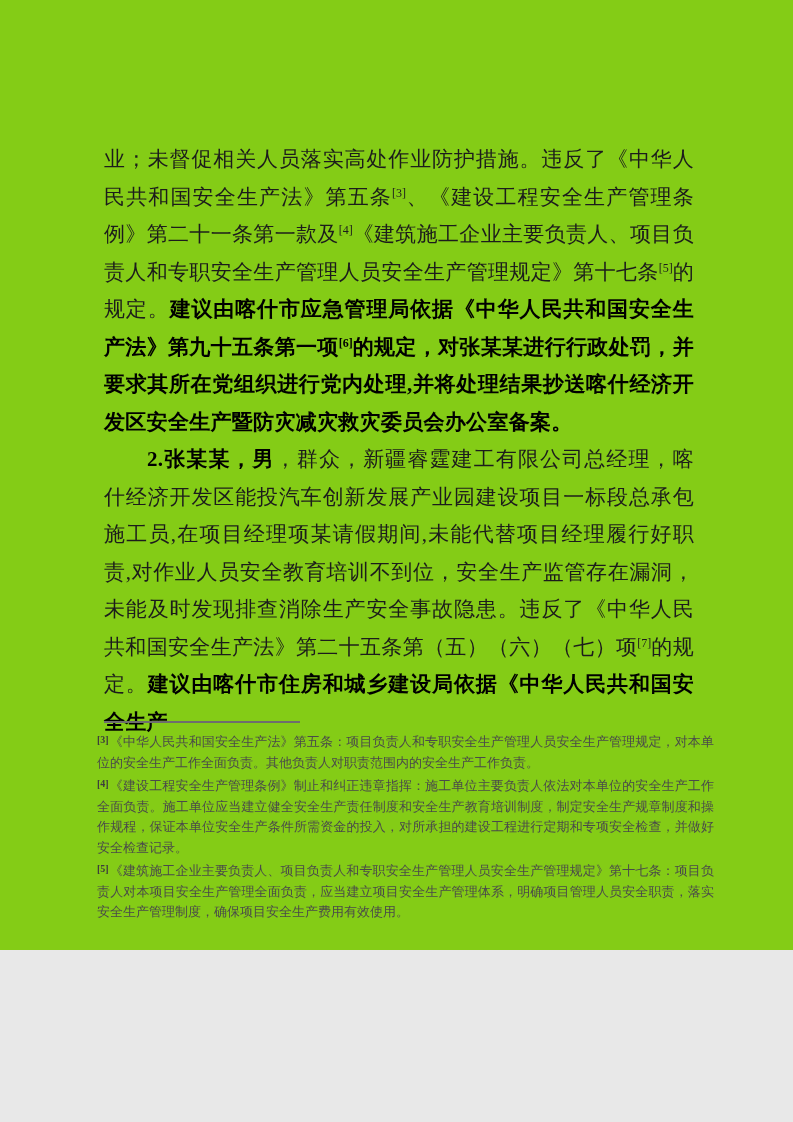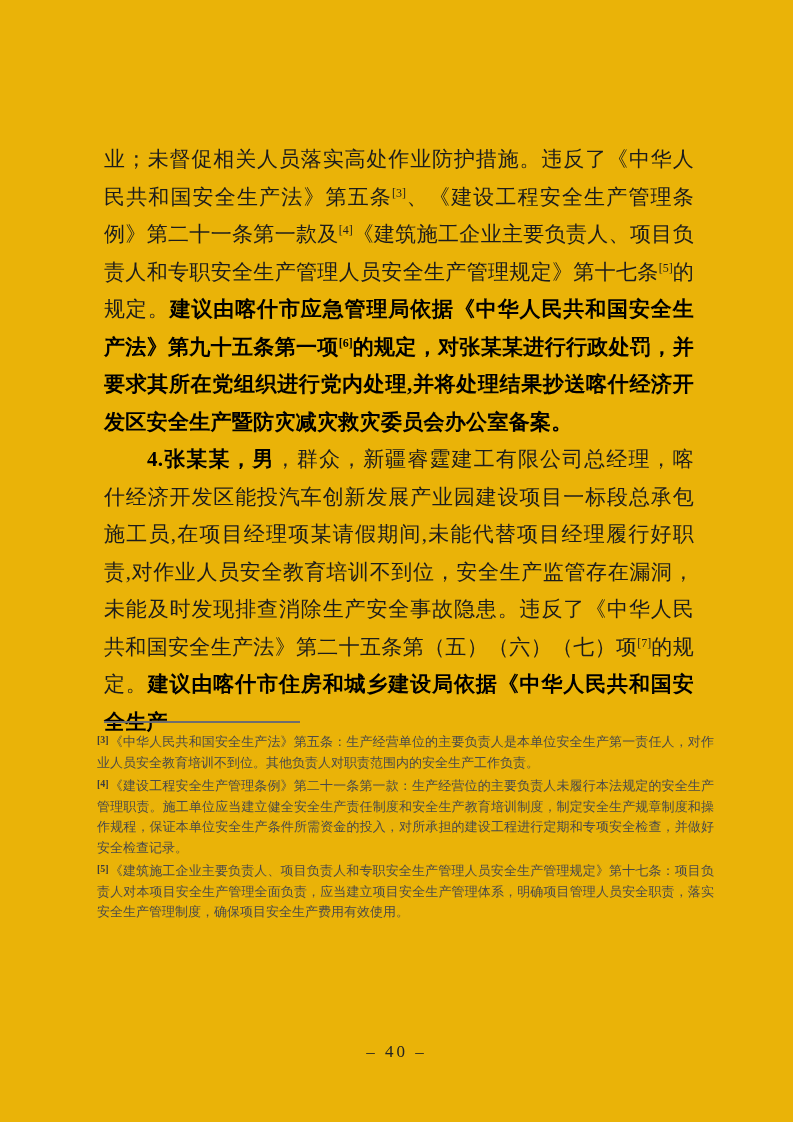--- a/index.html
+++ b/index.html
@@ -4,23 +4,23 @@
 <style>
   html, body {
     margin: 0;
     padding: 0;
     background: #e8e8e8;
     font-family: "Liberation Serif", "DejaVu Serif", serif;
   }
   .page {
     position: relative;
     width: 793px;
-    height: 1122px;
+    height: 950px;
     margin: 0 auto;
-    background: #eab308;
+    background: #84cc16;
     overflow: hidden;
   }
   
   .body-text {
     position: absolute;
     left: 104px;
     top: 141px;
     width: 590px;
   }
   p.body-para {
@@ -87,28 +87,28 @@
     letter-spacing: 3px;
   }
 </style>
 </head>
 <body>
 
 <div class="page">
 
   <div class="body-text">
       <p class="body-para"><span>业；未督促相关人员落实高处作业防护措施。违反了《中华人民共和国安全生产法》第五条</span><sup class="ref">[3]</sup><span>、《建设工程安全生产管理条例》第二十一条第一款及</span><sup class="ref">[4]</sup><span>《建筑施工企业主要负责人、项目负责人和专职安全生产管理人员安全生产管理规定》第十七条</span><sup class="ref">[5]</sup><span>的规定。</span><span class="bold">建议由喀什市应急管理局依据《中华人民共和国安全生产法》第九十五条第一项</span><sup class="ref bold">[6]</sup><span class="bold">的规定，对张某某进行行政处罚，并要求其所在党组织进行党内处理,并将处理结果抄送喀什经济开发区安全生产暨防灾减灾救灾委员会办公室备案。</span></p>
-      <p class="body-para indented"><span class="bold">4.张某某，男</span><span>，群众，新疆睿霆建工有限公司总经理，喀什经济开发区能投汽车创新发展产业园建设项目一标段总承包施工员,在项目经理项某请假期间,未能代替项目经理履行好职责,对作业人员安全教育培训不到位，安全生产监管存在漏洞，未能及时发现排查消除生产安全事故隐患。违反了《中华人民共和国安全生产法》第二十五条第（五）（六）（七）项</span><sup class="ref">[7]</sup><span>的规定。</span><span class="bold">建议由喀什市住房和城乡建设局依据《中华人民共和国安全生产</span></p>
+      <p class="body-para indented"><span class="bold">2.张某某，男</span><span>，群众，新疆睿霆建工有限公司总经理，喀什经济开发区能投汽车创新发展产业园建设项目一标段总承包施工员,在项目经理项某请假期间,未能代替项目经理履行好职责,对作业人员安全教育培训不到位，安全生产监管存在漏洞，未能及时发现排查消除生产安全事故隐患。违反了《中华人民共和国安全生产法》第二十五条第（五）（六）（七）项</span><sup class="ref">[7]</sup><span>的规定。</span><span class="bold">建议由喀什市住房和城乡建设局依据《中华人民共和国安全生产</span></p>
     </div>
 
   <div class="footnote-sep"></div>
 
   <div class="footnotes">
-      <p class="footnote"><span class="fn-marker">[3]</span><span>《中华人民共和国安全生产法》第五条：生产经营单位的主要负责人是本单位安全生产第一责任人，对作业人员安全教育培训不到位。其他负责人对职责范围内的安全生产工作负责。</span></p>
-      <p class="footnote"><span class="fn-marker">[4]</span><span>《建设工程安全生产管理条例》第二十一条第一款：生产经营位的主要负责人未履行本法规定的安全生产管理职责。施工单位应当建立健全安全生产责任制度和安全生产教育培训制度，制定安全生产规章制度和操作规程，保证本单位安全生产条件所需资金的投入，对所承担的建设工程进行定期和专项安全检查，并做好安全检查记录。</span></p>
+      <p class="footnote"><span class="fn-marker">[3]</span><span>《中华人民共和国安全生产法》第五条：项目负责人和专职安全生产管理人员安全生产管理规定，对本单位的安全生产工作全面负责。其他负责人对职责范围内的安全生产工作负责。</span></p>
+      <p class="footnote"><span class="fn-marker">[4]</span><span>《建设工程安全生产管理条例》制止和纠正违章指挥：施工单位主要负责人依法对本单位的安全生产工作全面负责。施工单位应当建立健全安全生产责任制度和安全生产教育培训制度，制定安全生产规章制度和操作规程，保证本单位安全生产条件所需资金的投入，对所承担的建设工程进行定期和专项安全检查，并做好安全检查记录。</span></p>
       <p class="footnote"><span class="fn-marker">[5]</span><span>《建筑施工企业主要负责人、项目负责人和专职安全生产管理人员安全生产管理规定》第十七条：项目负责人对本项目安全生产管理全面负责，应当建立项目安全生产管理体系，明确项目管理人员安全职责，落实安全生产管理制度，确保项目安全生产费用有效使用。</span></p>
     </div>
 
   <div class="page-footer">
     <span class="page-number">– 40 –</span>
   </div>
 
 </div>
 
 </body></html>

